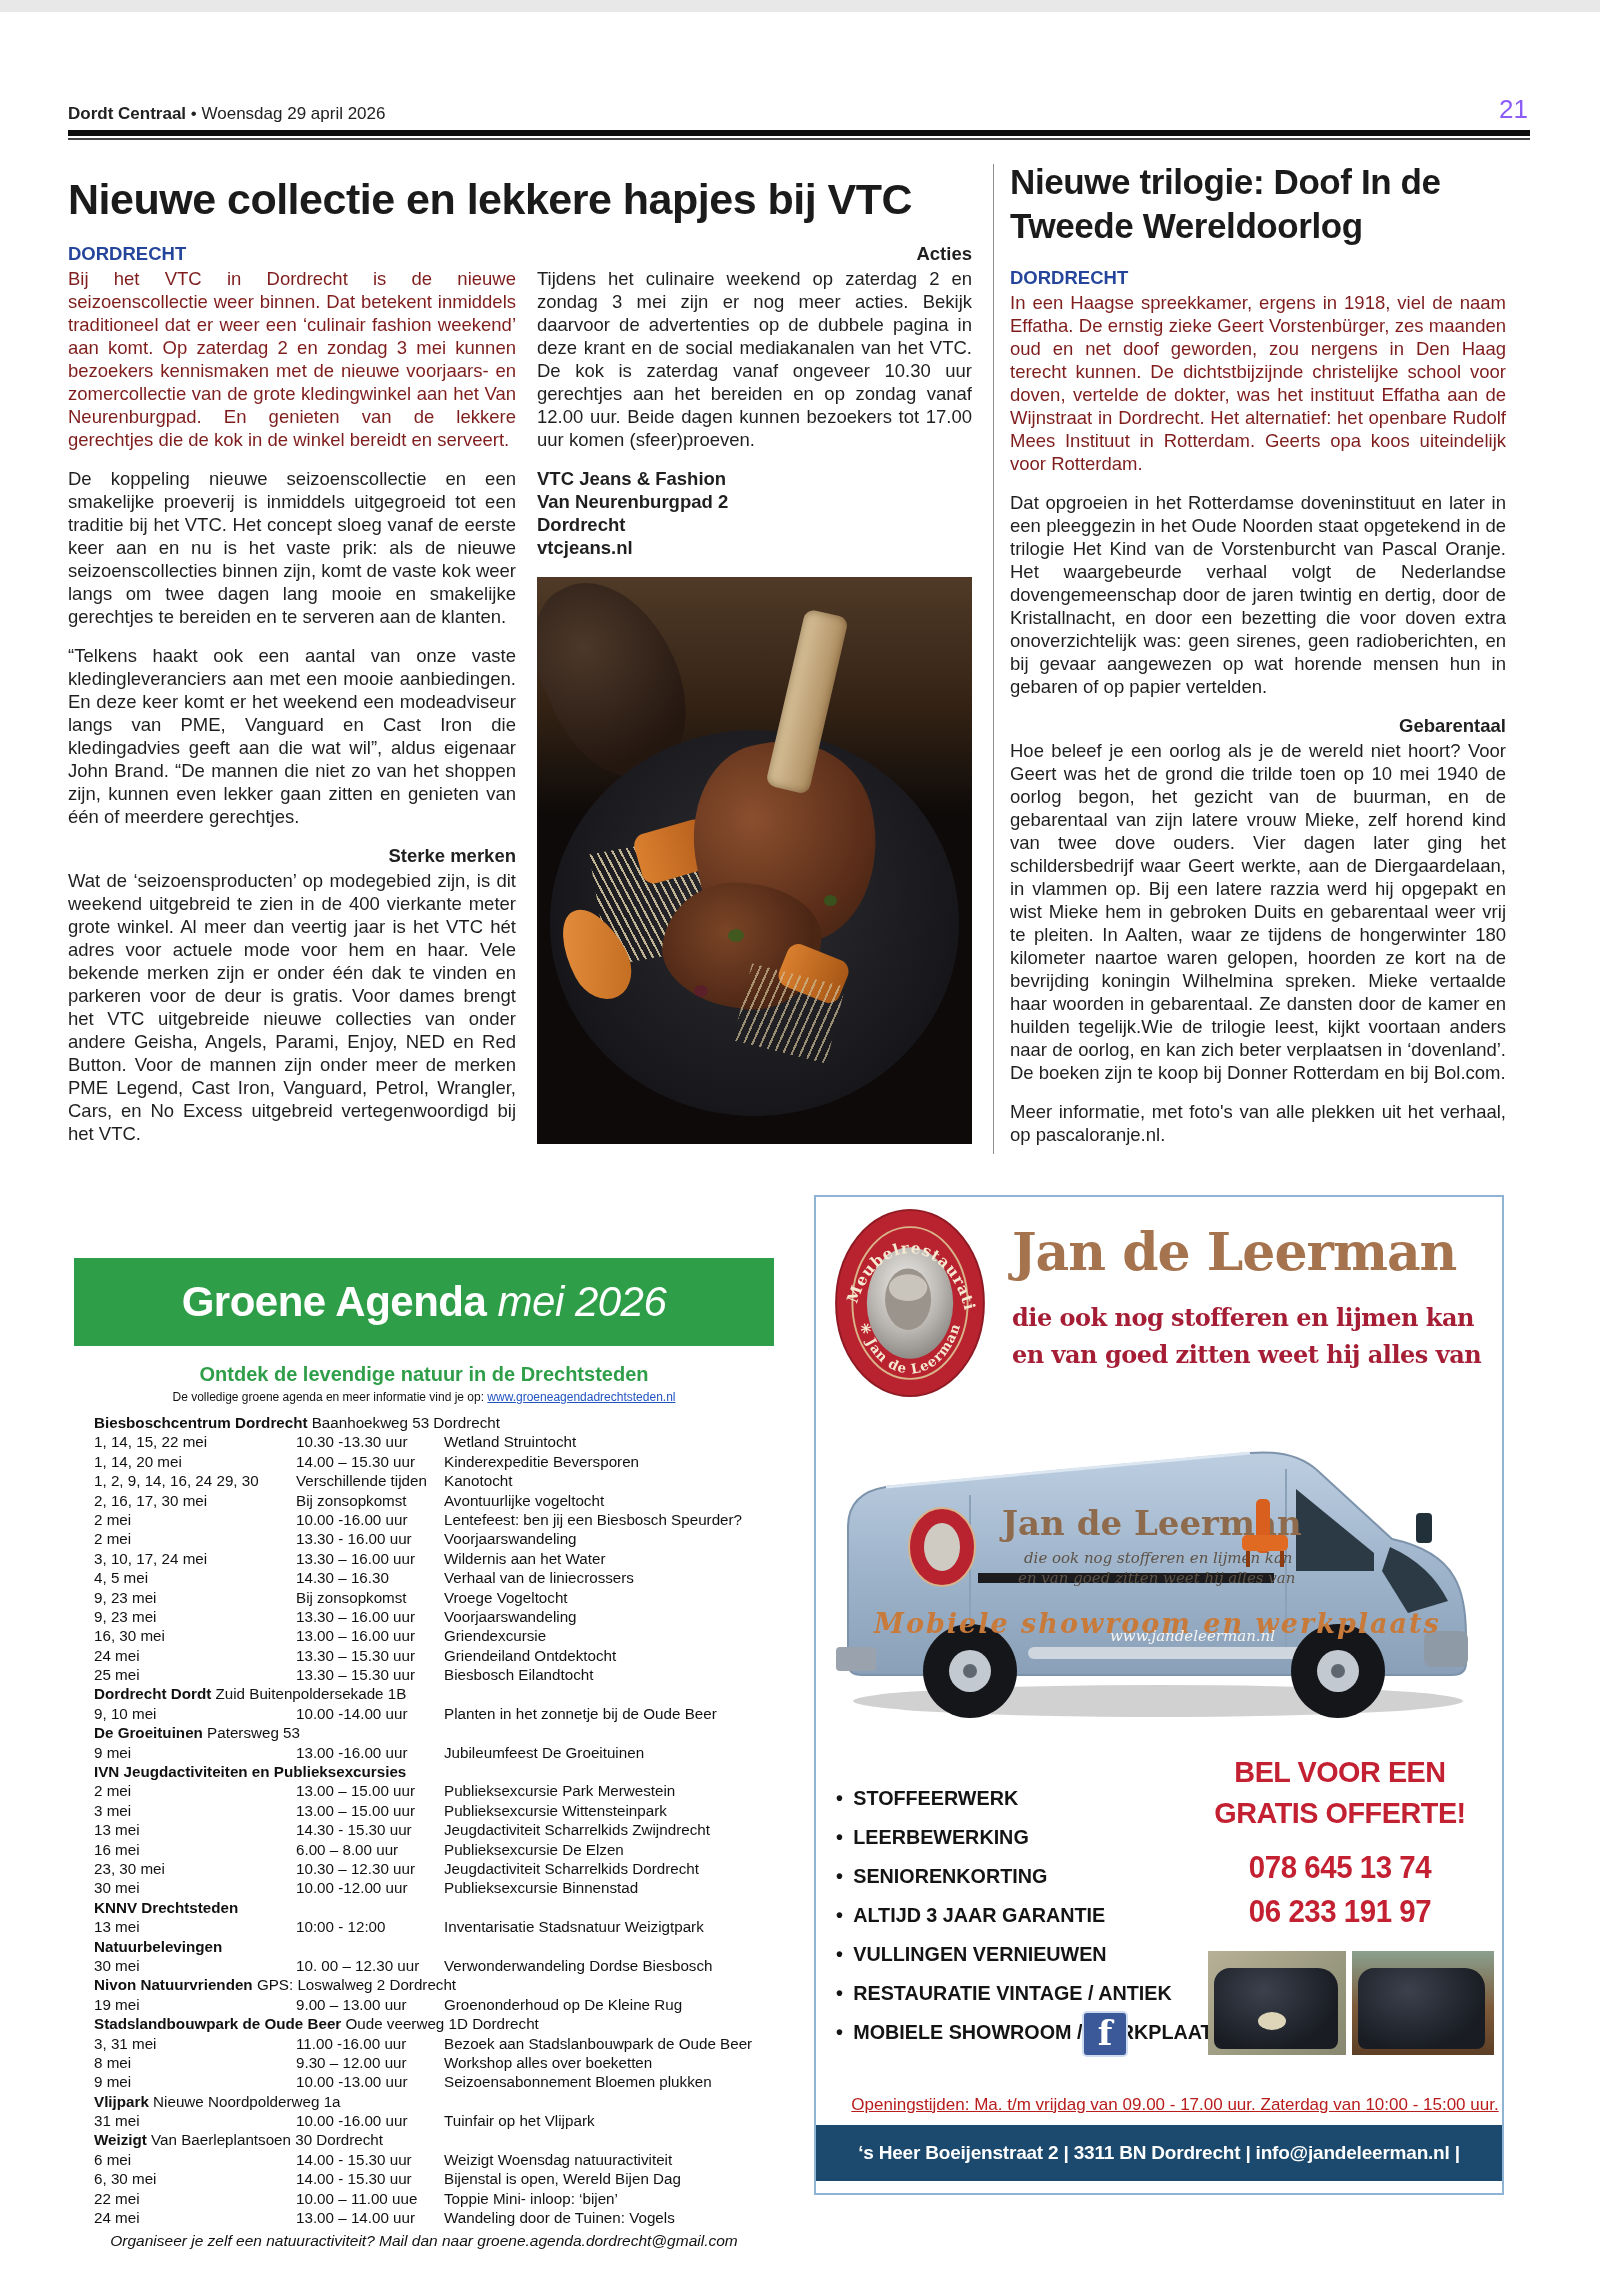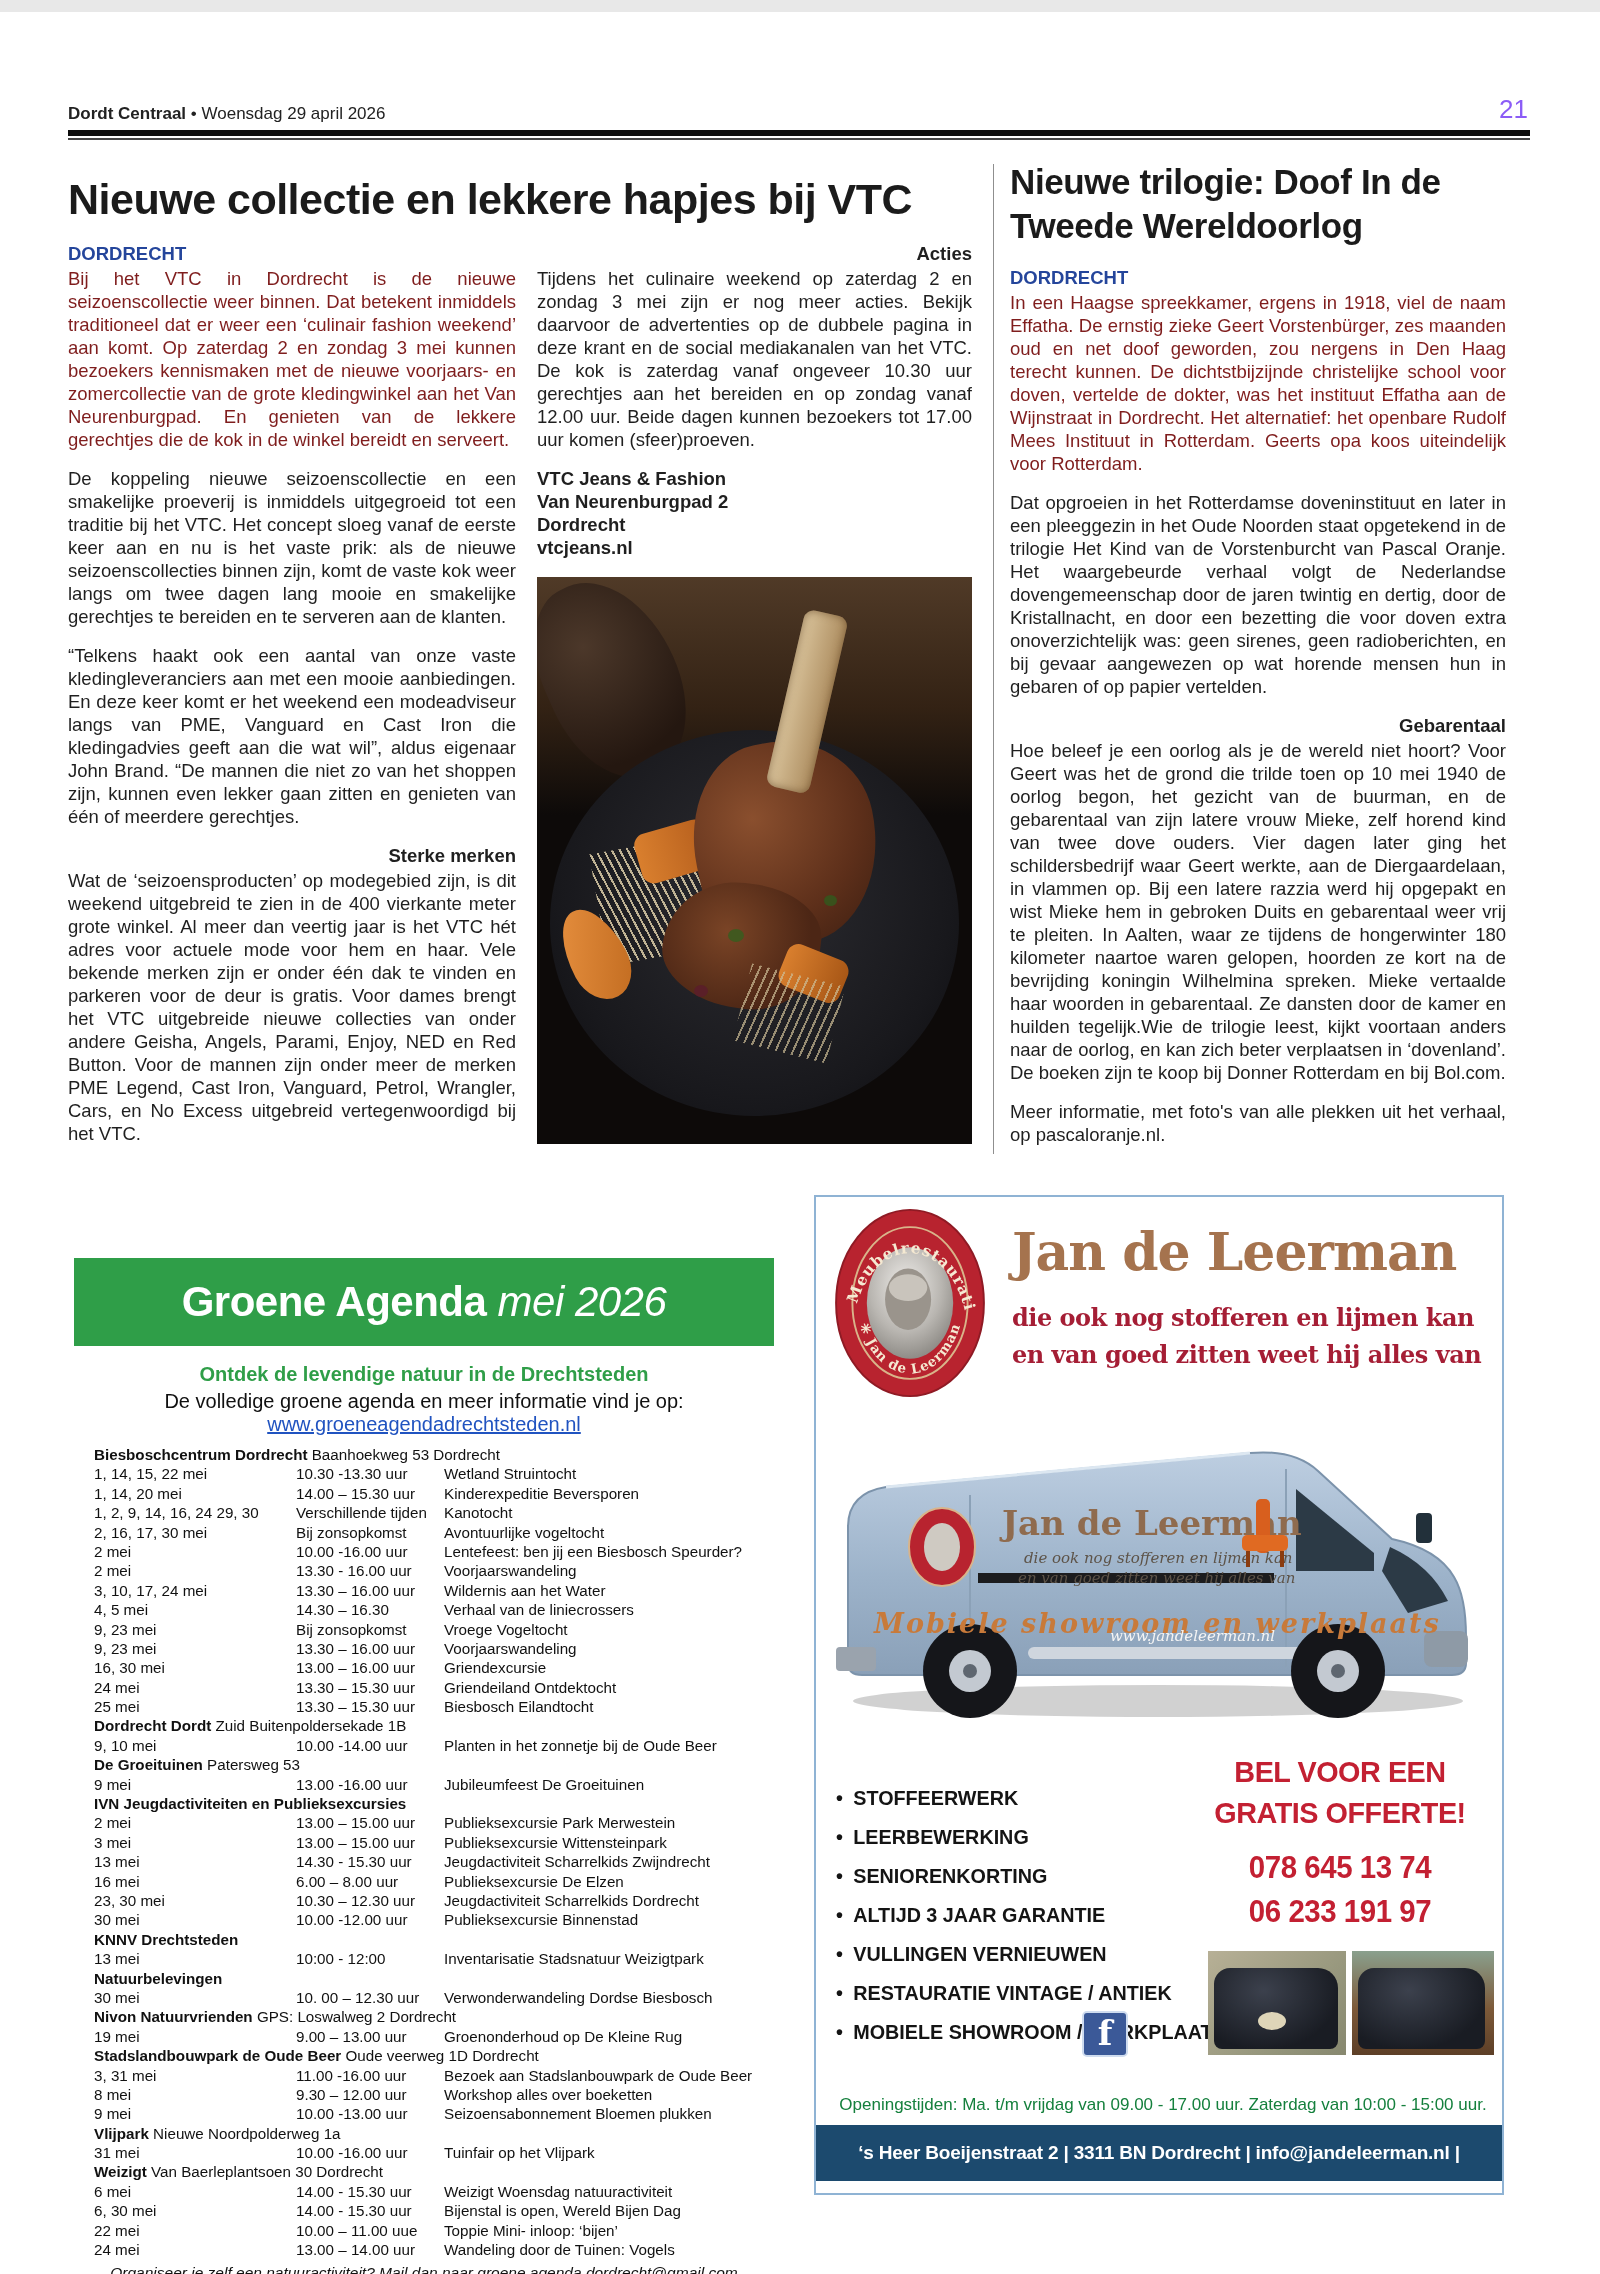--- a/index.html
+++ b/index.html
@@ -52,21 +52,21 @@
               background:repeating-linear-gradient(100deg,#cdbd96 0 2px,transparent 2px 8px);}
   .ph-green1{left:44%;top:62%;width:16px;height:13px;border-radius:50%;background:#41581f;}
   .ph-green2{left:66%;top:56%;width:13px;height:11px;border-radius:50%;background:#39511c;}
   .ph-berry{left:36%;top:72%;width:14px;height:12px;border-radius:50%;background:#5a1f28;}
   
   .agenda{position:absolute;left:68px;top:1242px;width:712px;}
   .ag-banner{margin:4px 6px 0 6px;height:88px;background:#2f9e48;color:#fff;text-align:center;
              line-height:88px;font-size:42px;font-weight:bold;letter-spacing:-.5px;}
   .ag-banner i{font-weight:normal;font-style:italic;}
   .ag-sub{margin-top:17px;text-align:center;color:#2f9e48;font-weight:bold;font-size:20px;}
-  .ag-info{margin-top:4px;text-align:center;font-size:20px;color:#101010;}
+  .ag-info{margin-top:4px;text-align:center;font-size:12px;color:#101010;}
   .ag-link{color:#2053c0;text-decoration:underline;}
   .ag-rows{margin-top:9px;padding-left:26px;font-size:15.2px;color:#111;}
   .ag-row{position:relative;height:19.4px;line-height:19.4px;white-space:nowrap;}
   .ag-h{font-weight:bold;}
   .ag-d{position:absolute;left:0;}
   .ag-t{position:absolute;left:202px;}
   .ag-a{position:absolute;left:350px;}
   .ag-d:empty,.ag-t:empty,.ag-a:empty,.ag-h:empty,.ag-hr:empty{display:none;}
   .ag-footer{margin-top:5px;text-align:center;font-style:italic;font-size:15.5px;color:#111;}
   
@@ -89,21 +89,21 @@
              font-size:32px;font-weight:bold;line-height:44px;transform:scaleX(.92);letter-spacing:-.5px;}
   .sofa{position:absolute;top:754px;height:104px;overflow:hidden;}
   #sofa1{left:392px;width:138px;background:linear-gradient(135deg,#b7b096,#93947a 70%,#87886f);}
   #sofa2{left:536px;width:142px;background:linear-gradient(180deg,#8aa08e 0%,#7d5a39 55%,#5d3f27 100%);}
   .s-body{position:absolute;left:4%;right:6%;top:16%;bottom:6%;border-radius:16px 20px 8px 8px;
           background:radial-gradient(ellipse at 40% 28%,#3c414d,#191c23 72%);}
   .s-tear{position:absolute;left:36%;bottom:24%;width:28px;height:18px;border-radius:50%;background:#ded5b8;}
   .fb{position:absolute;left:266px;top:814px;width:42px;height:42px;background:#3b5998;border:2px solid #cfdcef;
       border-radius:5px;color:#fff;font-family:"DejaVu Serif",serif;font-weight:bold;font-size:34px;
       text-align:center;line-height:40px;}
-  .ad-hours{position:absolute;left:4px;top:898px;width:100%;text-align:center;font-size:17px;color:#15803d;}
+  .ad-hours{position:absolute;left:16px;top:898px;width:100%;text-align:center;font-size:17px;color:#b91c1c;text-decoration:underline;}
   .ad-bar{position:absolute;left:0;top:928px;width:100%;height:56px;background:#1c4a6e;color:#fff;
           font-weight:bold;font-size:19px;text-align:center;line-height:56px;letter-spacing:-.2px;}
 </style>
 </head>
 <body>
 
 <div class="page">
 
   <div class="brandline">
     <b>Dordt Centraal</b>

